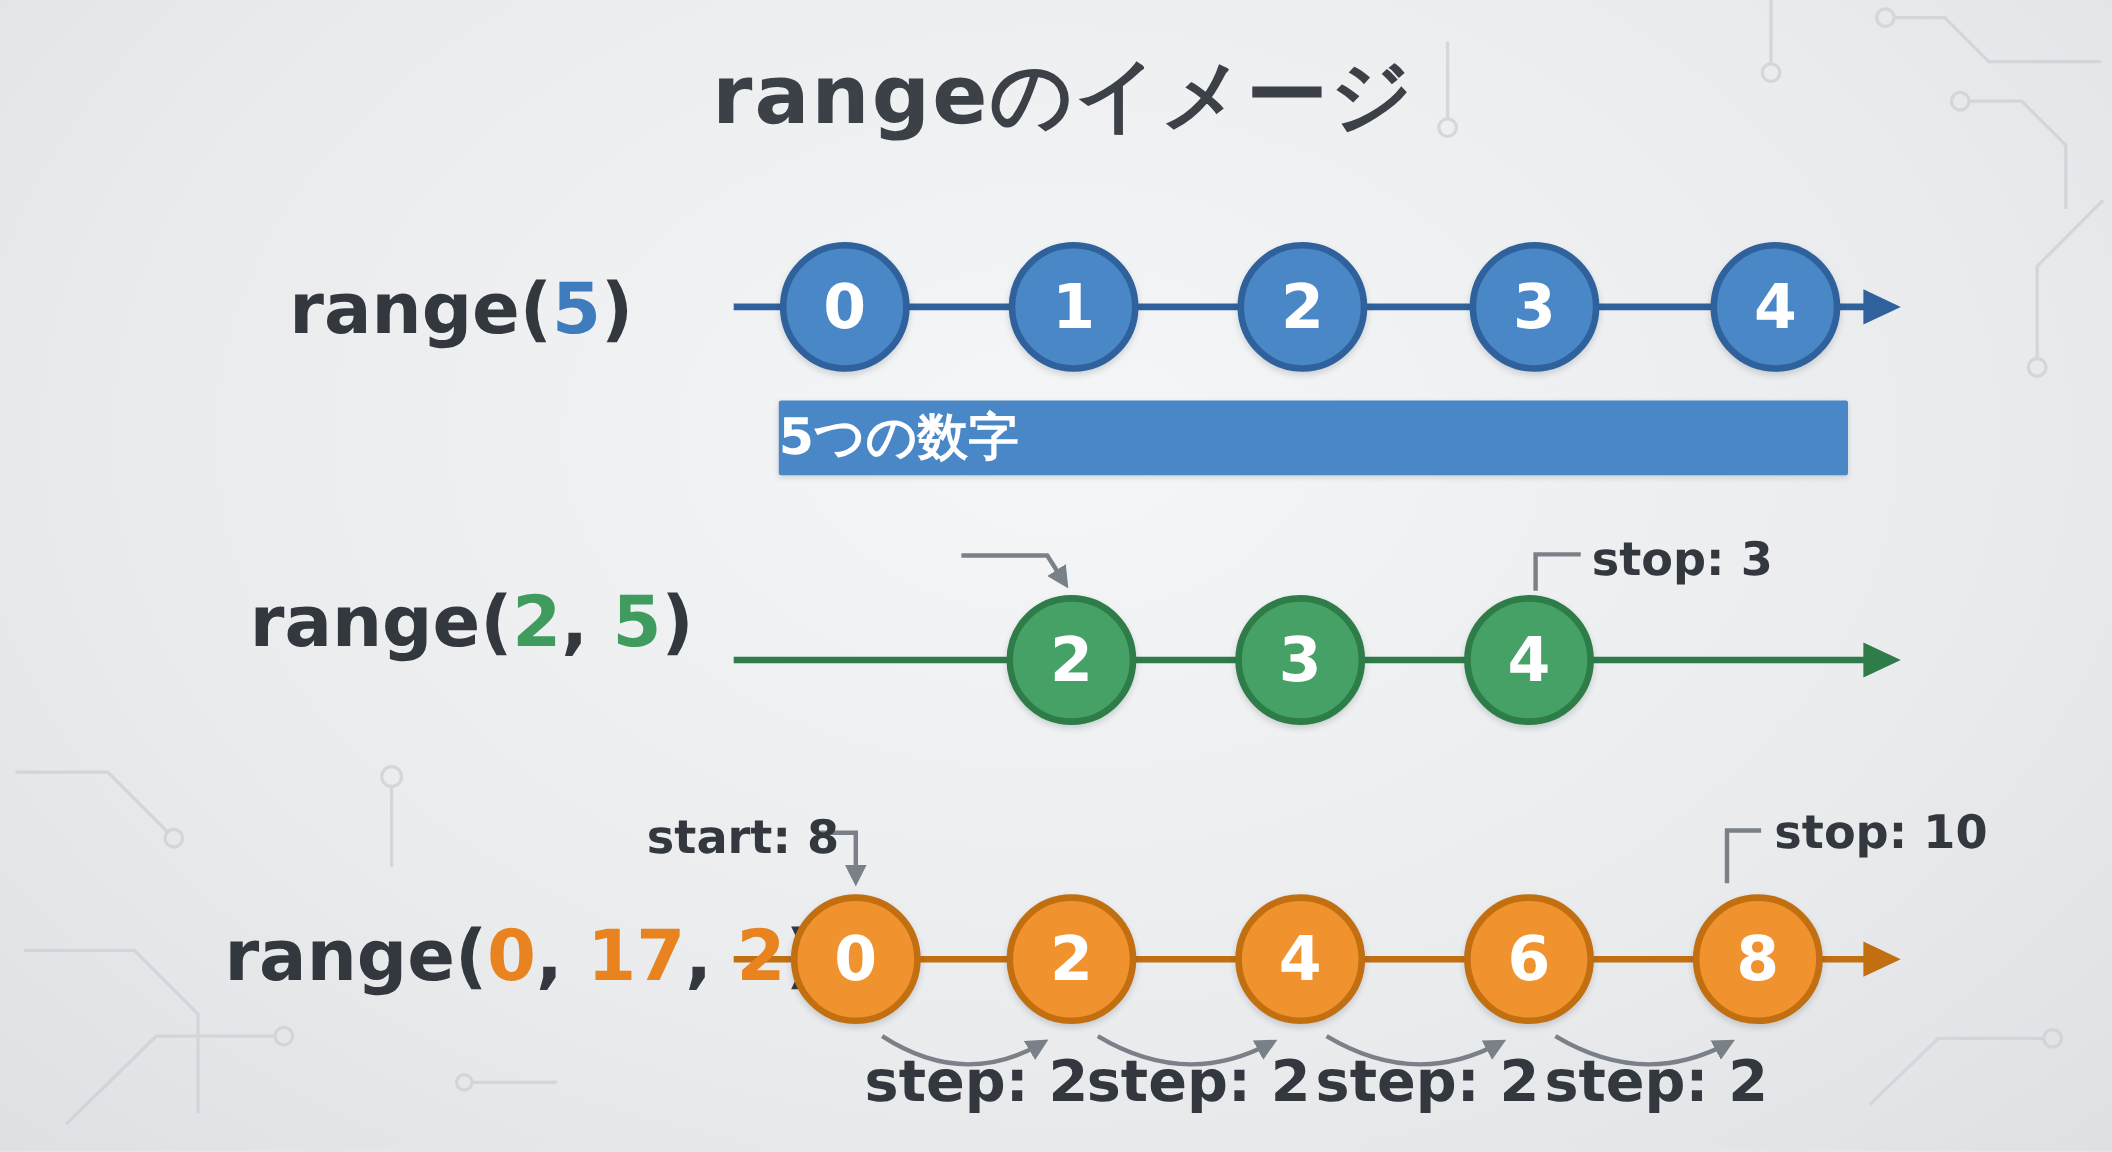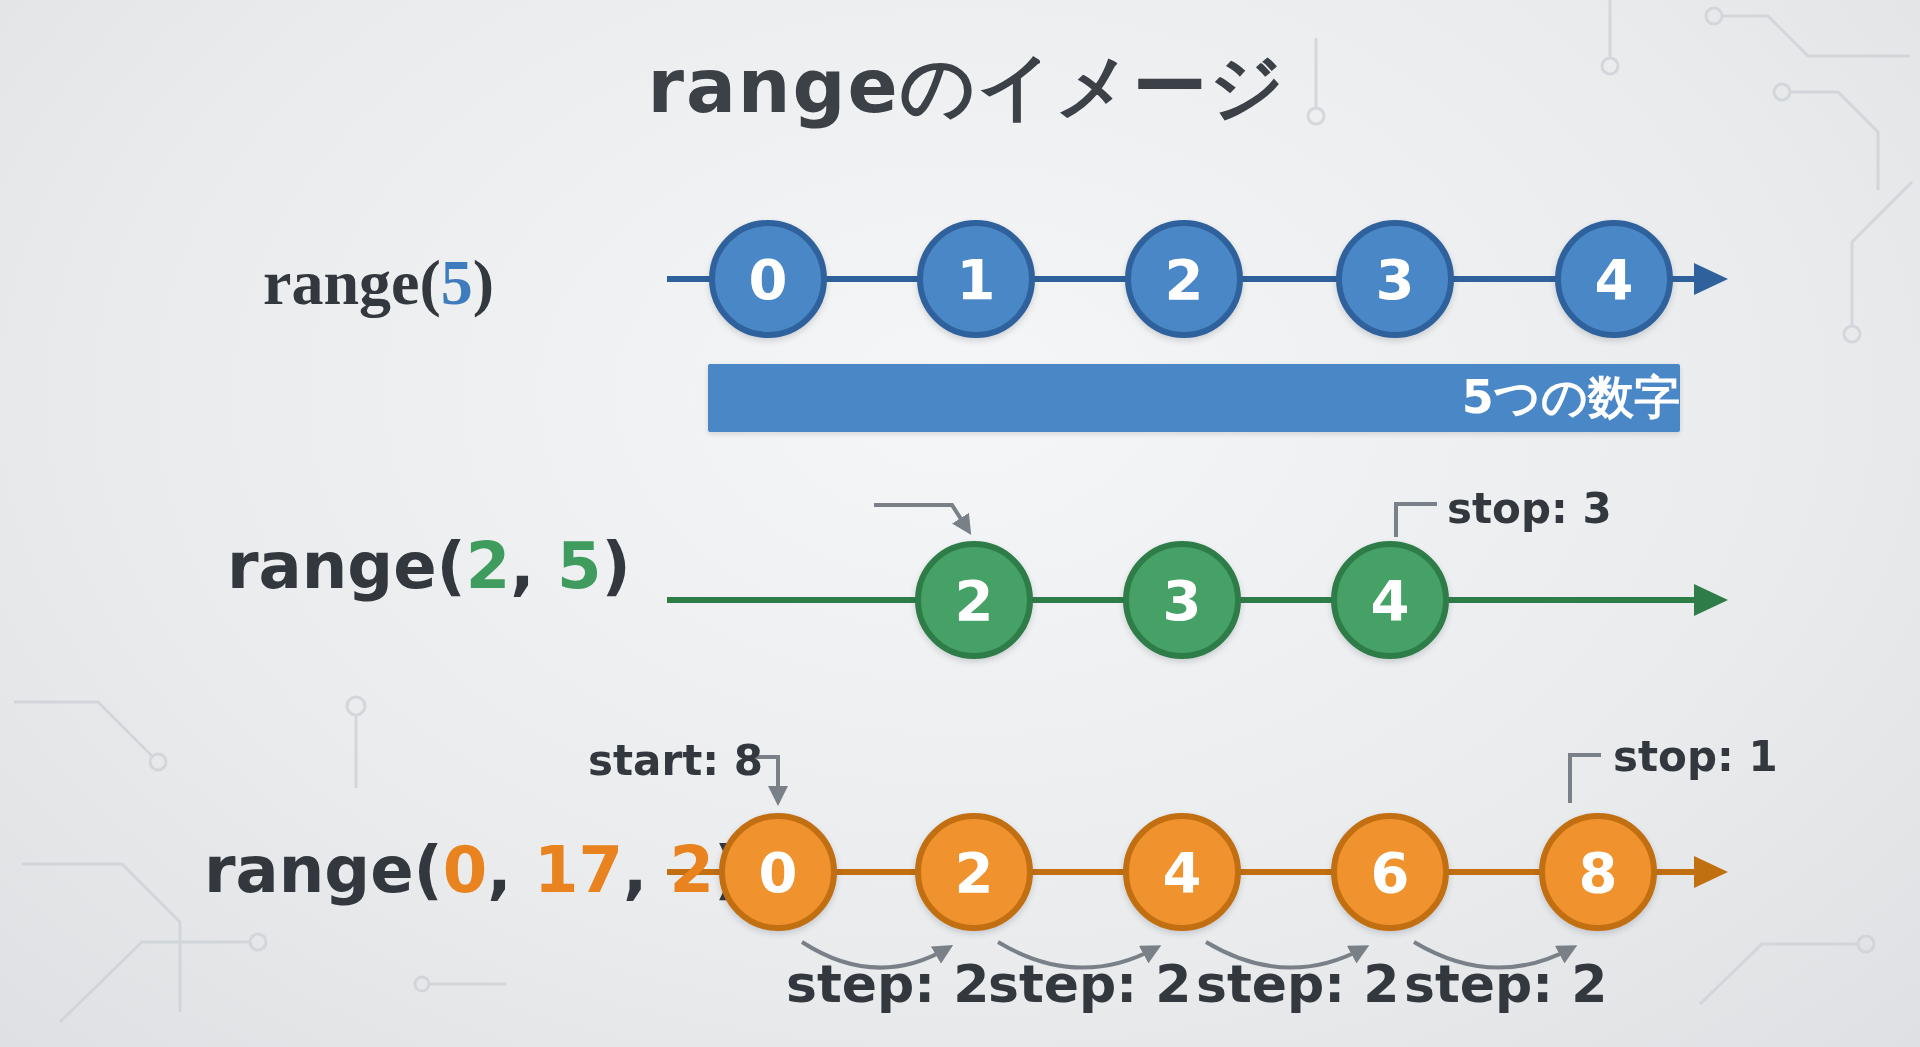--- a/index.html
+++ b/index.html
@@ -44,21 +44,21 @@
     display:flex;align-items:center;justify-content:center;
     color:#fff;font-size:56px;font-weight:700;
     box-shadow:0 3px 6px rgba(40,50,60,.18);
   }
   .c-blue{background:var(--blue-fill);border:6px solid var(--blue-stroke);}
   .c-green{background:var(--green-fill);border:6px solid var(--green-stroke);}
   .c-orange{background:var(--orange-fill);border:6px solid var(--orange-stroke);}
   .count-bar{
     position:absolute;left:708px;top:364px;width:972px;height:68px;
     background:var(--blue-fill);
-    display:flex;align-items:center;justify-content:flex-end;
+    display:flex;align-items:center;justify-content:flex-start;
     color:#fff;font-size:46px;font-weight:600;
     z-index:2;border-radius:2px;
     box-shadow:0 2px 5px rgba(40,50,60,.15);
   }
   .annot{
     position:absolute;z-index:2;
     font-size:42px;font-weight:700;color:var(--ink);
     white-space:nowrap;line-height:1.1;
   }
   .step-label{
@@ -135,21 +135,21 @@
     <g stroke="#7a8087" stroke-width="4" fill="none">
       <path d="M 802 942 Q 876 990 948 948" marker-end="url(#arrowGray)"></path>
       <path d="M 998 942 Q 1078 990 1156 948" marker-end="url(#arrowGray)"></path>
       <path d="M 1206 942 Q 1286 990 1364 948" marker-end="url(#arrowGray)"></path>
       <path d="M 1414 942 Q 1494 990 1572 948" marker-end="url(#arrowGray)"></path>
     </g>
   </svg>
 
   <div class="title">rangeのイメージ</div>
 
-  <div class="row-label" style="left:263px;top:246px;font-family:Liberation Serif, serif;">
+  <div class="row-label" style="left:263px;top:246px;">
     <span>range(</span><span class="acc-blue">5</span><span>)</span>
   </div>
 
   <div class="circle c-blue" style="left:709px;top:220px;">
       <span>0</span>
     </div>
   <div class="circle c-blue" style="left:917px;top:220px;">
       <span>1</span>
     </div>
   <div class="circle c-blue" style="left:1125px;top:220px;">
@@ -176,21 +176,21 @@
       <span>2</span>
     </div>
   <div class="circle c-green" style="left:1123px;top:541px;">
       <span>3</span>
     </div>
   <div class="circle c-green" style="left:1331px;top:541px;">
       <span>4</span>
     </div>
 
   <div class="annot" style="left:588px;top:738px;">start: 8</div>
-  <div class="annot" style="left:1613px;top:734px;">stop: 1</div>
+  <div class="annot" style="left:1613px;top:734px;">stop: 10</div>
 
   <div class="row-label" style="left:204px;top:834px;">
     <span>range(</span><span class="acc-orange">0</span><span>, </span><span class="acc-orange">17</span><span>, </span><span class="acc-orange">2</span><span>)</span>
   </div>
 
   <div class="circle c-orange" style="left:719px;top:813px;">
       <span>0</span>
     </div>
   <div class="circle c-orange" style="left:915px;top:813px;">
       <span>2</span>

